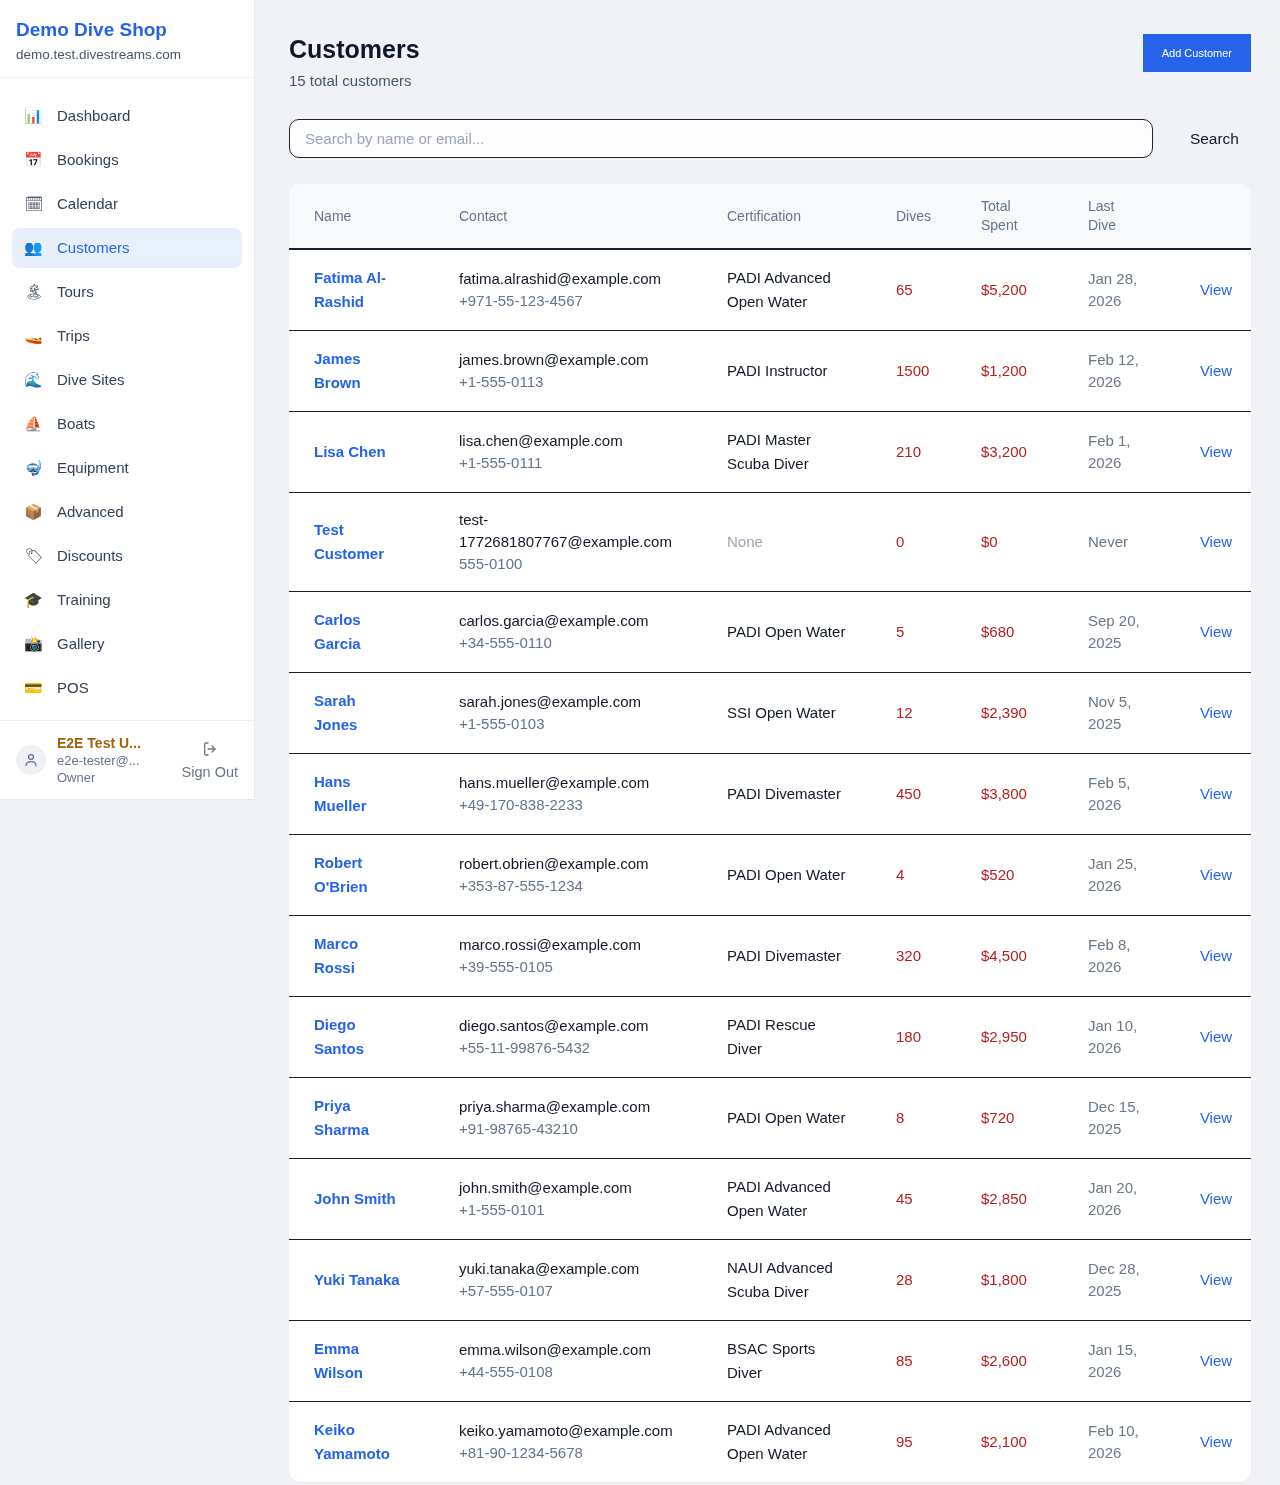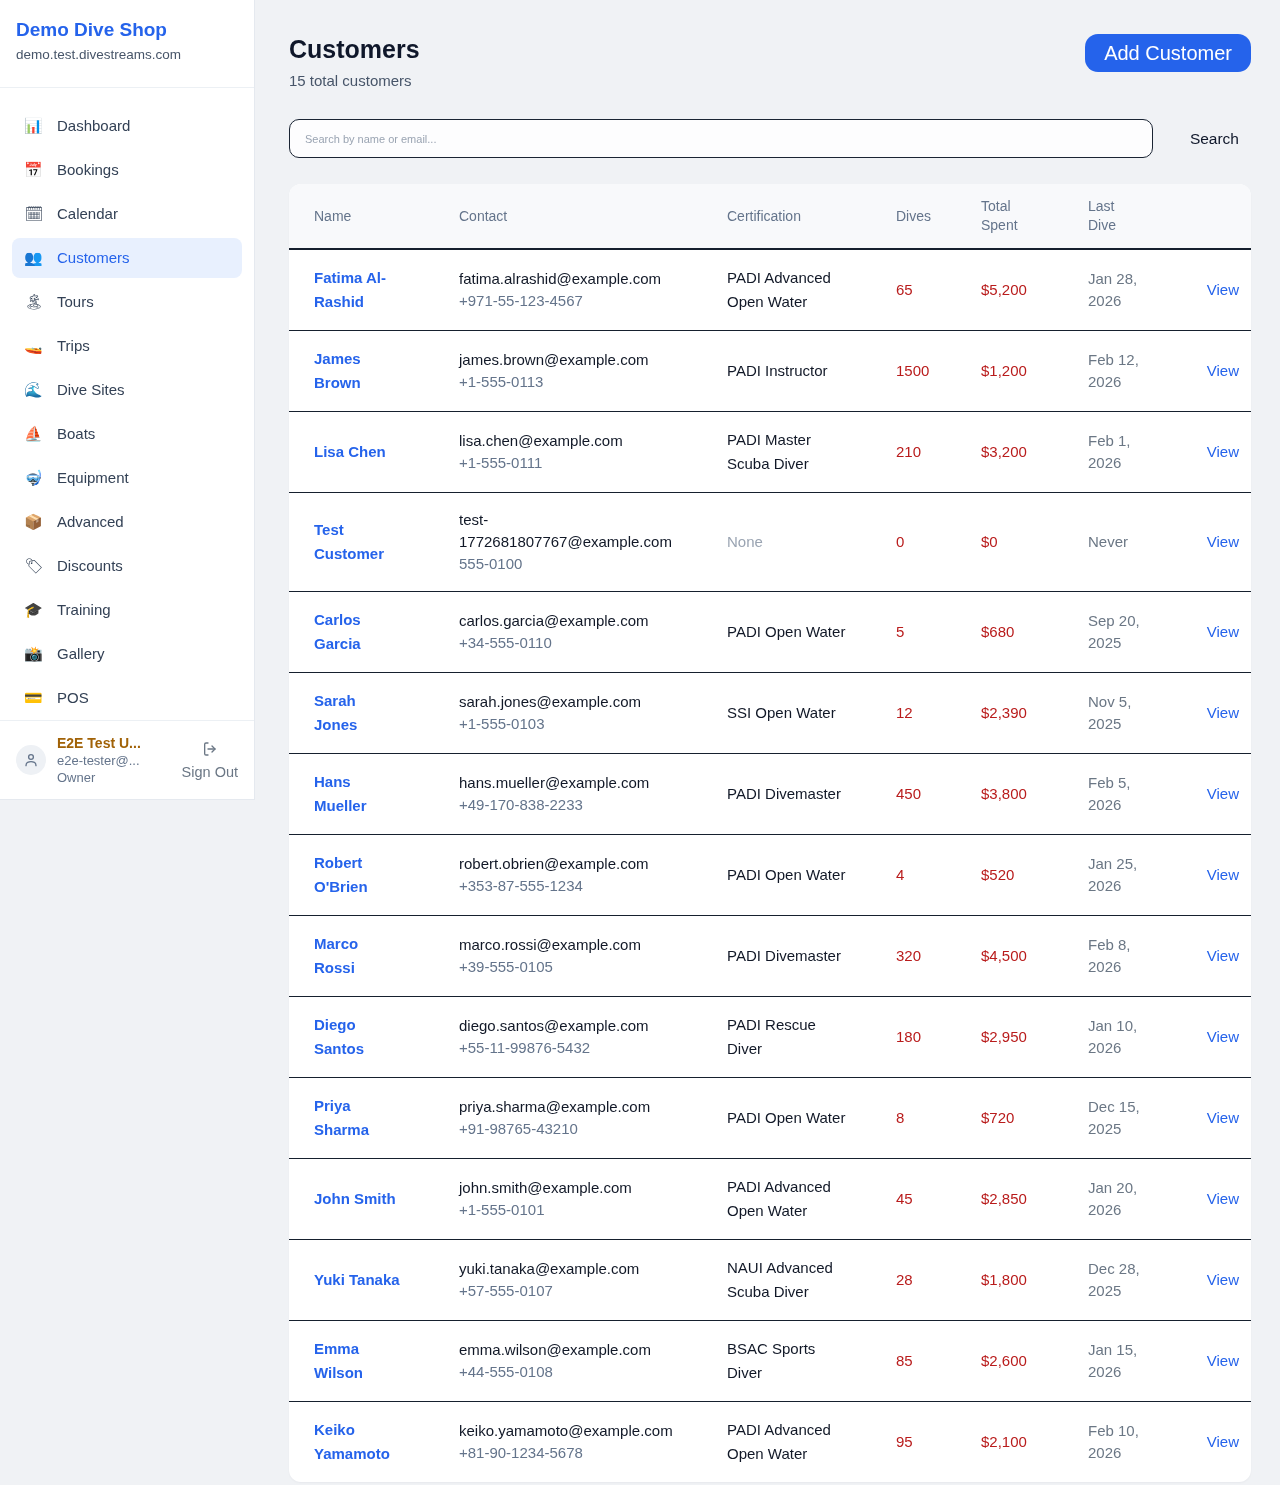--- a/index.html
+++ b/index.html
@@ -11,21 +11,21 @@
     position:relative;
     overflow:hidden;
   }
   
   .sidebar {
     position:absolute; left:0; top:0; width:255px; height:800px;
     background:#ffffff;
     border-right:1px solid #e5e9ef;
     border-bottom:1px solid #e5e9ef;
   }
-  .brand { padding:17px 16px 23px 16px; border-bottom:1px solid #ecf0f4; }
+  .brand { padding:17px 16px 13px 16px; border-bottom:1px solid #ecf0f4; }
   .brand-name { color:#2563eb; font-size:19px; font-weight:700; line-height:26px; }
   .brand-domain { color:#475569; font-size:13.5px; line-height:18px; margin-top:3px; }
   .nav { padding:18px 12px 0 12px; }
   .nav-item {
     display:flex; align-items:center; gap:13px;
     padding:10px 12px; margin-bottom:4px;
     border-radius:8px; cursor:pointer;
     color:#334155; font-size:15px; line-height:20px;
   }
   .nav-item.active { background:#e8f0fe; color:#2563eb; }
@@ -47,28 +47,28 @@
     margin-left:auto; display:flex; align-items:center; gap:7px;
     background:none; border:none; color:#6b7785; font-size:14.5px;
     font-family:inherit; cursor:pointer; white-space:nowrap;flex-direction:column;
   }
   
   .main { margin-left:255px; padding:34px 29px 0 34px; }
   .page-header { display:flex; justify-content:space-between; align-items:flex-start; }
   .page-title { font-size:25px; font-weight:700; color:#0f172a; line-height:30px; }
   .page-subtitle { font-size:15px; color:#475569; margin-top:7px; line-height:20px; }
   .add-btn {
-    background:#2563eb; color:#fff; border:none; border-radius:13px;
-    padding:10px 19px; font-size:20px; font-weight:500; font-family:inherit;
+    background:#2563eb; color:#fff; border:none; border-radius:0;
+    padding:10px 19px; font-size:11px; font-weight:500; font-family:inherit;
     cursor:pointer; line-height:18px;
   }
   .search-row { display:flex; align-items:center; margin-top:28px; }
   .search-input {
     flex:1; height:39px; border:1px solid #1a2433; border-radius:10px;
-    padding:0 15px; font-size:11px; font-family:inherit; color:#0f172a;
+    padding:0 15px; font-size:15px; font-family:inherit; color:#0f172a;
     background:#fdfdfe; outline:none;
   }
   .search-input::placeholder { color:#9aa4b2; }
   .search-btn {
     background:none; border:none; font-family:inherit; font-size:15.5px;
     color:#0f172a; margin-left:25px; padding:0 12px; cursor:pointer;
   }
   
   .card {
     margin-top:26px; background:#fff; border-radius:12px; overflow:hidden;
@@ -90,21 +90,21 @@
   .c-name {
     color:#2563eb; font-weight:600; text-decoration:none; cursor:pointer;
     display:inline-block; max-width:86px;
   }
   .c-email { display:block; color:#111827; max-width:212px; line-height:22px; }
   .c-phone { display:block; color:#64748b; line-height:22px; }
   .c-cert { display:inline-block; color:#111827; max-width:122px; }
   .c-cert.muted { color:#9aa4b2; }
   .td-dives, .td-spent { color:#b91c1c; }
   .c-last { display:inline-block; color:#6b7785; max-width:74px; line-height:22px; }
-  .td-view { text-align:right; }
+  .td-view { text-align:center; }
   .c-view { color:#2563eb; text-decoration:none; cursor:pointer; }
 </style>
 </head>
 <body>
 
 <aside class="sidebar">
   <div class="brand">
     <div class="brand-name">Demo Dive Shop</div>
     <div class="brand-domain">demo.test.divestreams.com</div>
   </div>

